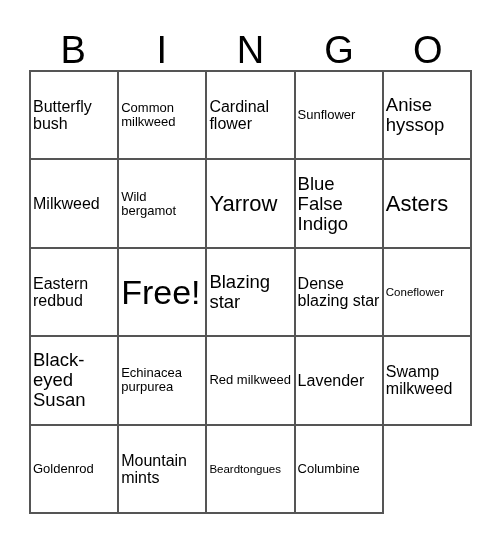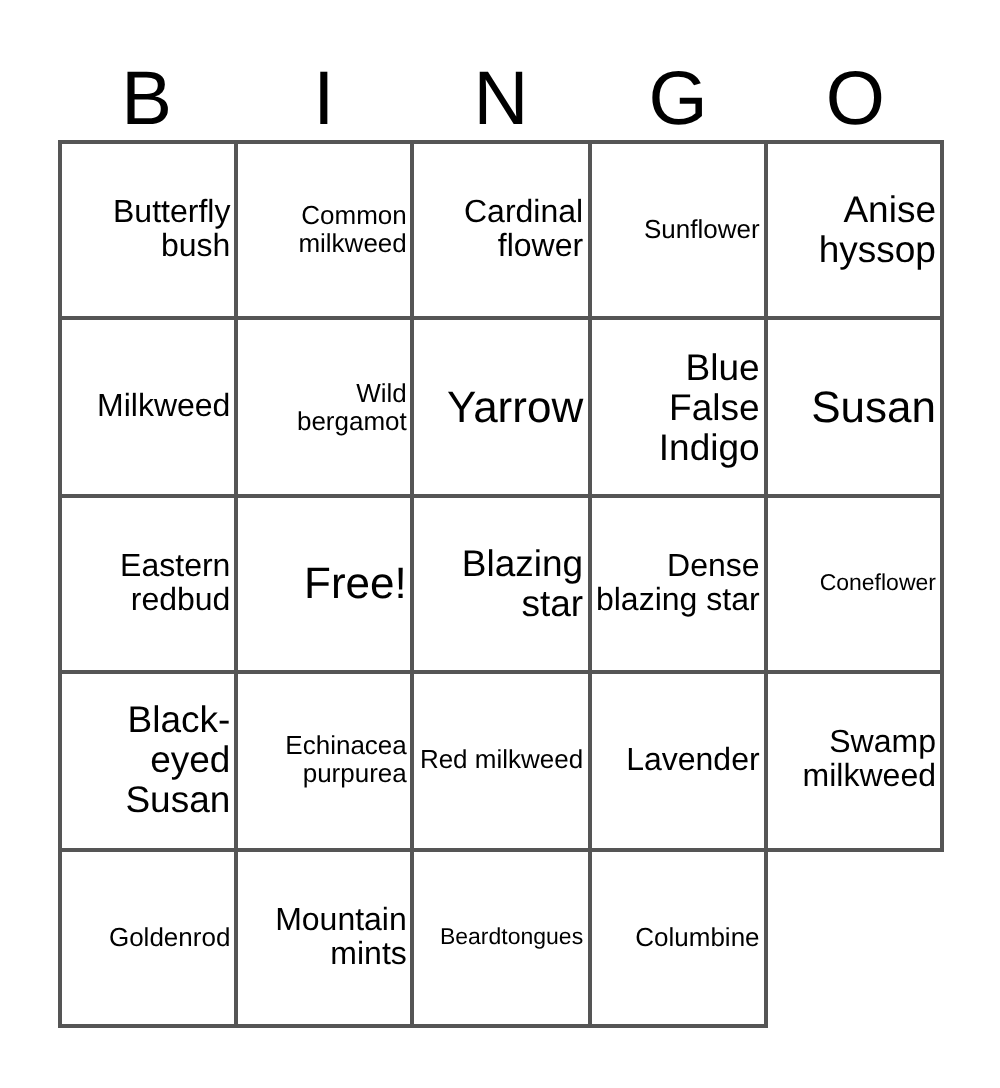--- a/index.html
+++ b/index.html
@@ -51,39 +51,39 @@
     grid-template-columns: repeat(5, 1fr);
     grid-template-rows: repeat(5, 1fr);
   }
   .cell {
     border-right: 2px solid #555555;
     border-bottom: 2px solid #555555;
     box-sizing: border-box;
     display: flex;
     align-items: center;
     justify-content: center;
-    text-align: right;
+    text-align: left;
     padding: 1px 2px;
     overflow: hidden;
   }
   .cell-text {
     display: block;
     width: 100%;
     line-height: 1.08;
     white-space: pre-line;
     word-break: normal;
   }
 
   
   .fs-xs   { font-size: 11.5px; }
   .fs-sm   { font-size: 13px; }
   .fs-md   { font-size: 16px; }
   .fs-lg   { font-size: 18.5px; }
   .fs-xl   { font-size: 22px; }
-  .fs-free { font-size: 22px; }
+  .fs-free { font-size: 34px; }
 </style>
 </head>
 <body>
 
 <div class="card">
 
   <div class="header-row">
     <div class="header-cell">B</div>
     <div class="header-cell">I</div>
     <div class="header-cell">N</div>
@@ -116,21 +116,21 @@
         <span class="cell-text fs-sm">Wild bergamot</span>
       </div>
     <div class="cell">
         <span class="cell-text fs-xl">Yarrow</span>
       </div>
     <div class="cell">
         <span class="cell-text fs-lg">Blue False Indigo</span>
       </div>
 
     <div class="cell">
-        <span class="cell-text fs-xl">Susan</span>
+        <span class="cell-text fs-xl">Asters</span>
       </div>
     <div class="cell">
         <span class="cell-text fs-md">Eastern redbud</span>
       </div>
     <div class="cell">
         <span class="cell-text fs-free">Free!</span>
       </div>
     <div class="cell">
         <span class="cell-text fs-lg">Blazing star</span>
       </div>

